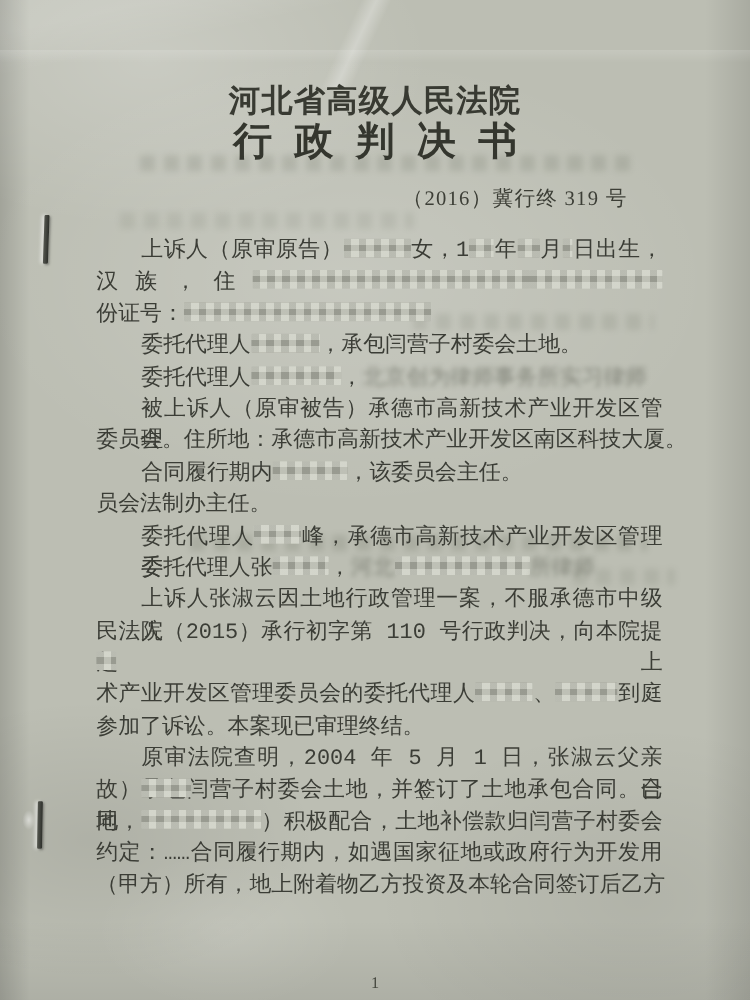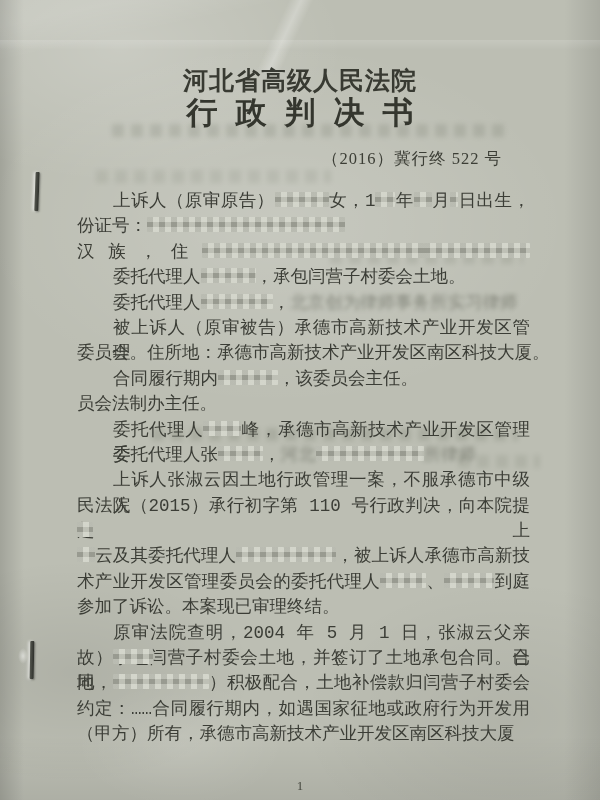--- a/index.html
+++ b/index.html
@@ -74,41 +74,40 @@
   <div class="staple-mark"></div>
 
   <div class="bleed b1"></div>
   <div class="bleed b2"></div>
   <div class="bleed b3"></div>
   <div class="bleed b4"></div>
   <div class="bleed b5"></div>
 
   <div class="court">河北省高级人民法院</div>
   <div class="title">行政判决书</div>
-  <div class="caseno">（2016）冀行终 522 号</div>
+  <div class="caseno">（2016）冀行终 319 号</div>
 
   <div class="docbody">
       <div class="line indent fill"><span>上诉人（原审原告）</span>​<span class="redact" style="width: 54px;"></span>​<span>女，1</span>​<span class="redact" style="width: 20px;"></span>​<span>年</span>​<span class="redact" style="width: 18px;"></span>​<span>月</span>​<span class="redact" style="width: 8px;"></span>​<span>日出生，</span>​</div>
+      <div class="line fill"><span>汉族，住</span>​<span class="redact" style="width: 222px;"></span>​<span class="redact" style="width: 106px;"></span>​</div>
       <div class="line"><span>份证号：</span>​<span class="redact" style="width: 198px;"></span>​</div>
-      <div class="line fill"><span>汉族，住</span>​<span class="redact" style="width: 222px;"></span>​<span class="redact" style="width: 106px;"></span>​</div>
       <div class="line indent"><span>委托代理人</span>​<span class="redact" style="width: 55px;"></span>​<span>，承包闫营子村委会土地。</span>​</div>
       <div class="line indent"><span>委托代理人</span>​<span class="redact" style="width: 72px;"></span>​<span>，</span>​<span class="blurtxt">北京创为律师事务所实习律师</span>​</div>
       <div class="line indent fill"><span>被上诉人（原审被告）承德市高新技术产业开发区管理</span>​</div>
       <div class="line"><span>委员会。住所地：承德市高新技术产业开发区南区科技大厦。</span>​</div>
       <div class="line indent"><span>合同履行期内</span>​<span class="redact" style="width: 60px;"></span>​<span>，该委员会主任。</span>​</div>
       <div class="line"><span>员会法制办主任。</span>​</div>
       <div class="line indent fill"><span>委托代理人</span>​<span class="redact" style="width: 38px;"></span>​<span>峰，承德市高新技术产业开发区管理委</span>​</div>
       <div class="line indent"><span>委托代理人张</span>​<span class="redact" style="width: 45px;"></span>​<span>，</span>​<span class="blurtxt">河北</span>​<span class="redact" style="width: 108px;"></span>​<span class="blurtxt">所律师</span>​</div>
       <div class="line indent fill"><span>上诉人张淑云因土地行政管理一案，不服承德市中级人</span>​</div>
       <div class="line fill"><span>民法院（2015）承行初字第 110 号行政判决，向本院提起上</span>​</div>
       <div class="line fill">​<span class="redact" style="width: 16px;"></span>​</div>
-      <div class="line fill"><span class="redact" style="width: 18px;"></span>​<span>云及其委托代理人</span>​<span class="redact" style="width: 48px;"></span>​<span class="redact" style="width: 52px;"></span>​<span>，被上诉人承德市高新技</span>​</div>
       <div class="line fill"><span>术产业开发区管理委员会的委托代理人</span>​<span class="redact" style="width: 46px;"></span>​<span>、</span>​<span class="redact" style="width: 50px;"></span>​<span>到庭</span>​</div>
       <div class="line"><span>参加了诉讼。本案现已审理终结。</span>​</div>
       <div class="line indent fill"><span>原审法院查明，2004 年 5 月 1 日，张淑云父亲</span>​<span class="redact" style="width: 40px;"></span>​<span>（已</span>​</div>
       <div class="line fill"><span>故）承包闫营子村委会土地，并签订了土地承包合同。合同</span>​</div>
       <div class="line fill"><span>地，</span>​<span class="redact" style="width: 96px;"></span>​<span>）积极配合，土地补偿款归闫营子村委会</span>​</div>
       <div class="line fill"><span>约定：……合同履行期内，如遇国家征地或政府行为开发用</span>​</div>
-      <div class="line"><span>（甲方）所有，承德市高新技术产业开发区南区科技大厦</span>​</div>
+      <div class="line"><span>（甲方）所有，地上附着物乙方投资及本轮合同签订后乙方</span>​</div>
     </div>
 
   <div class="pageno">1</div>
 </div>
 
 </body></html>

